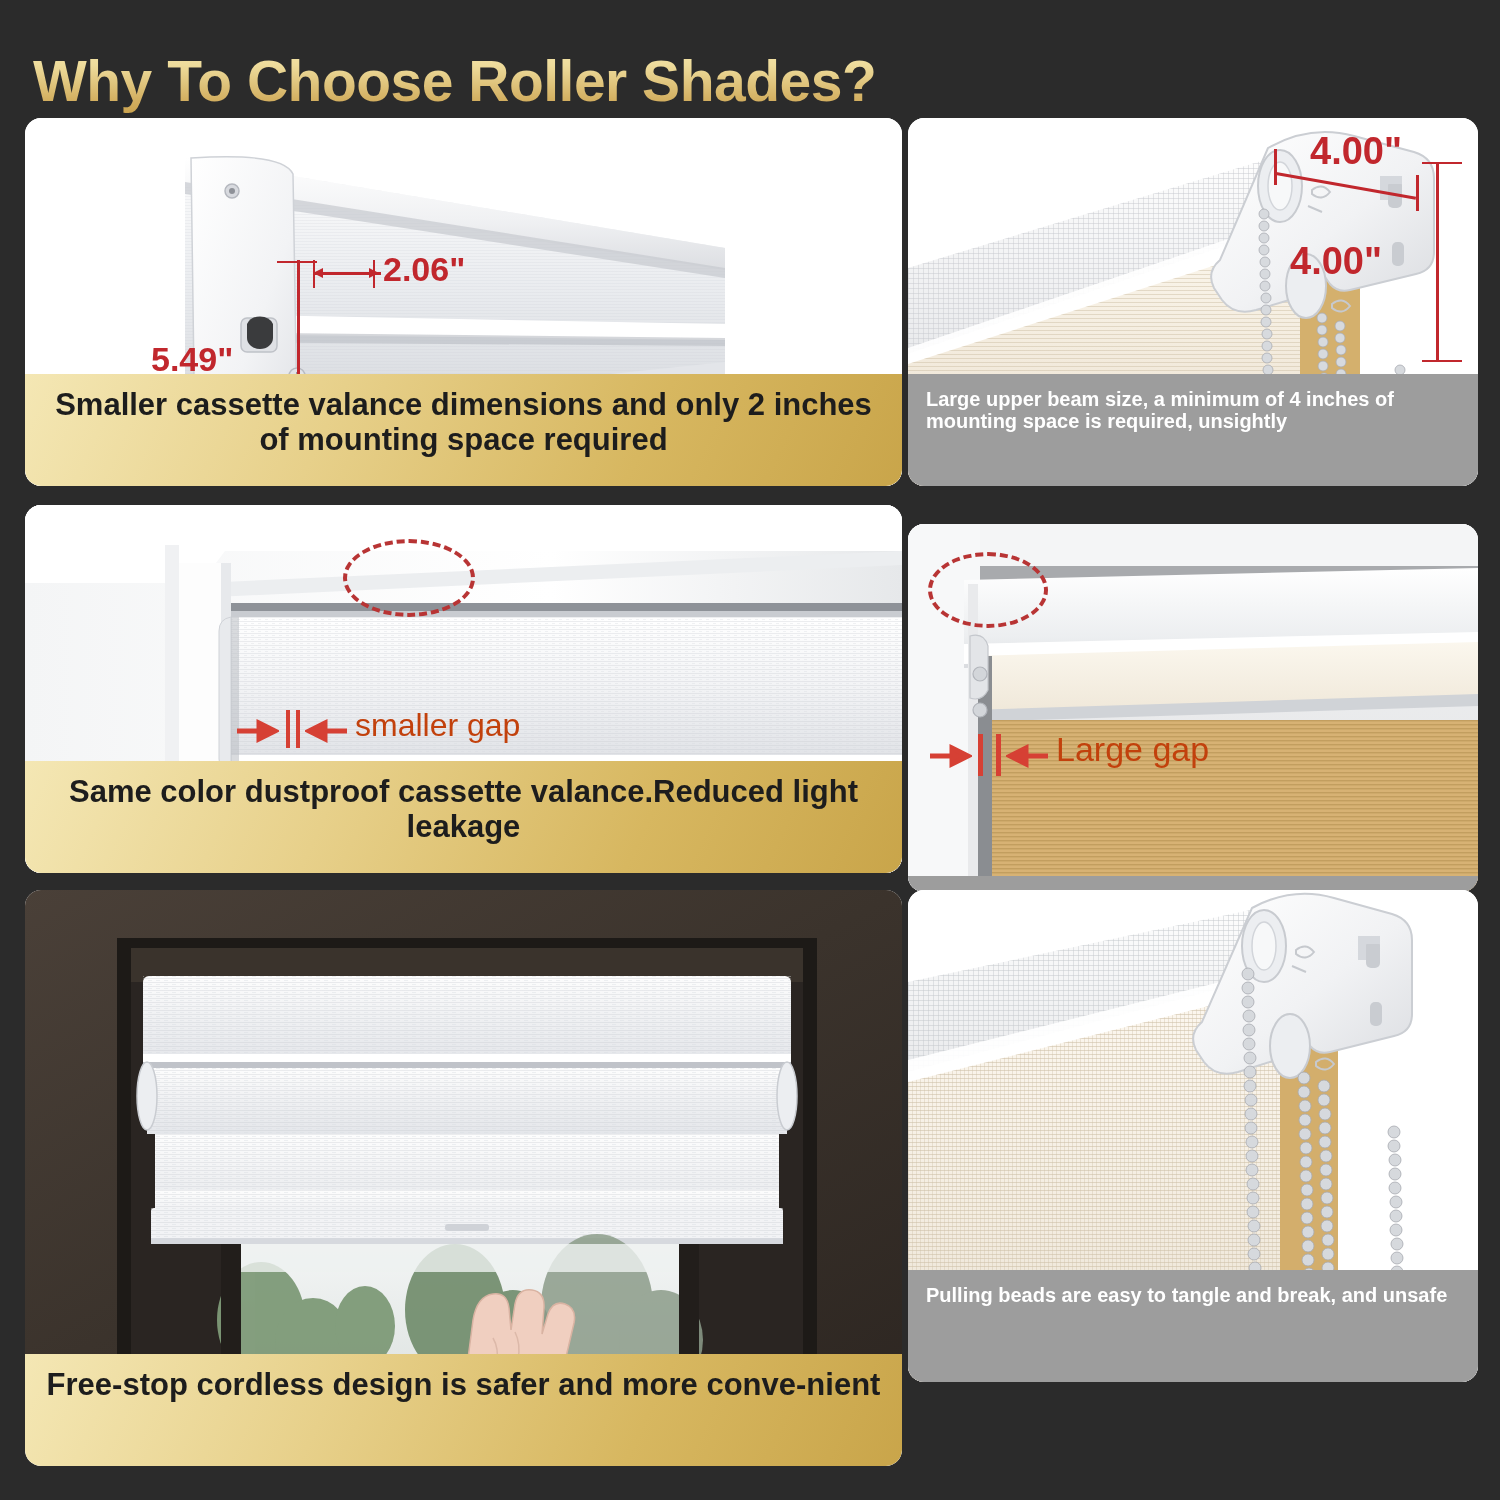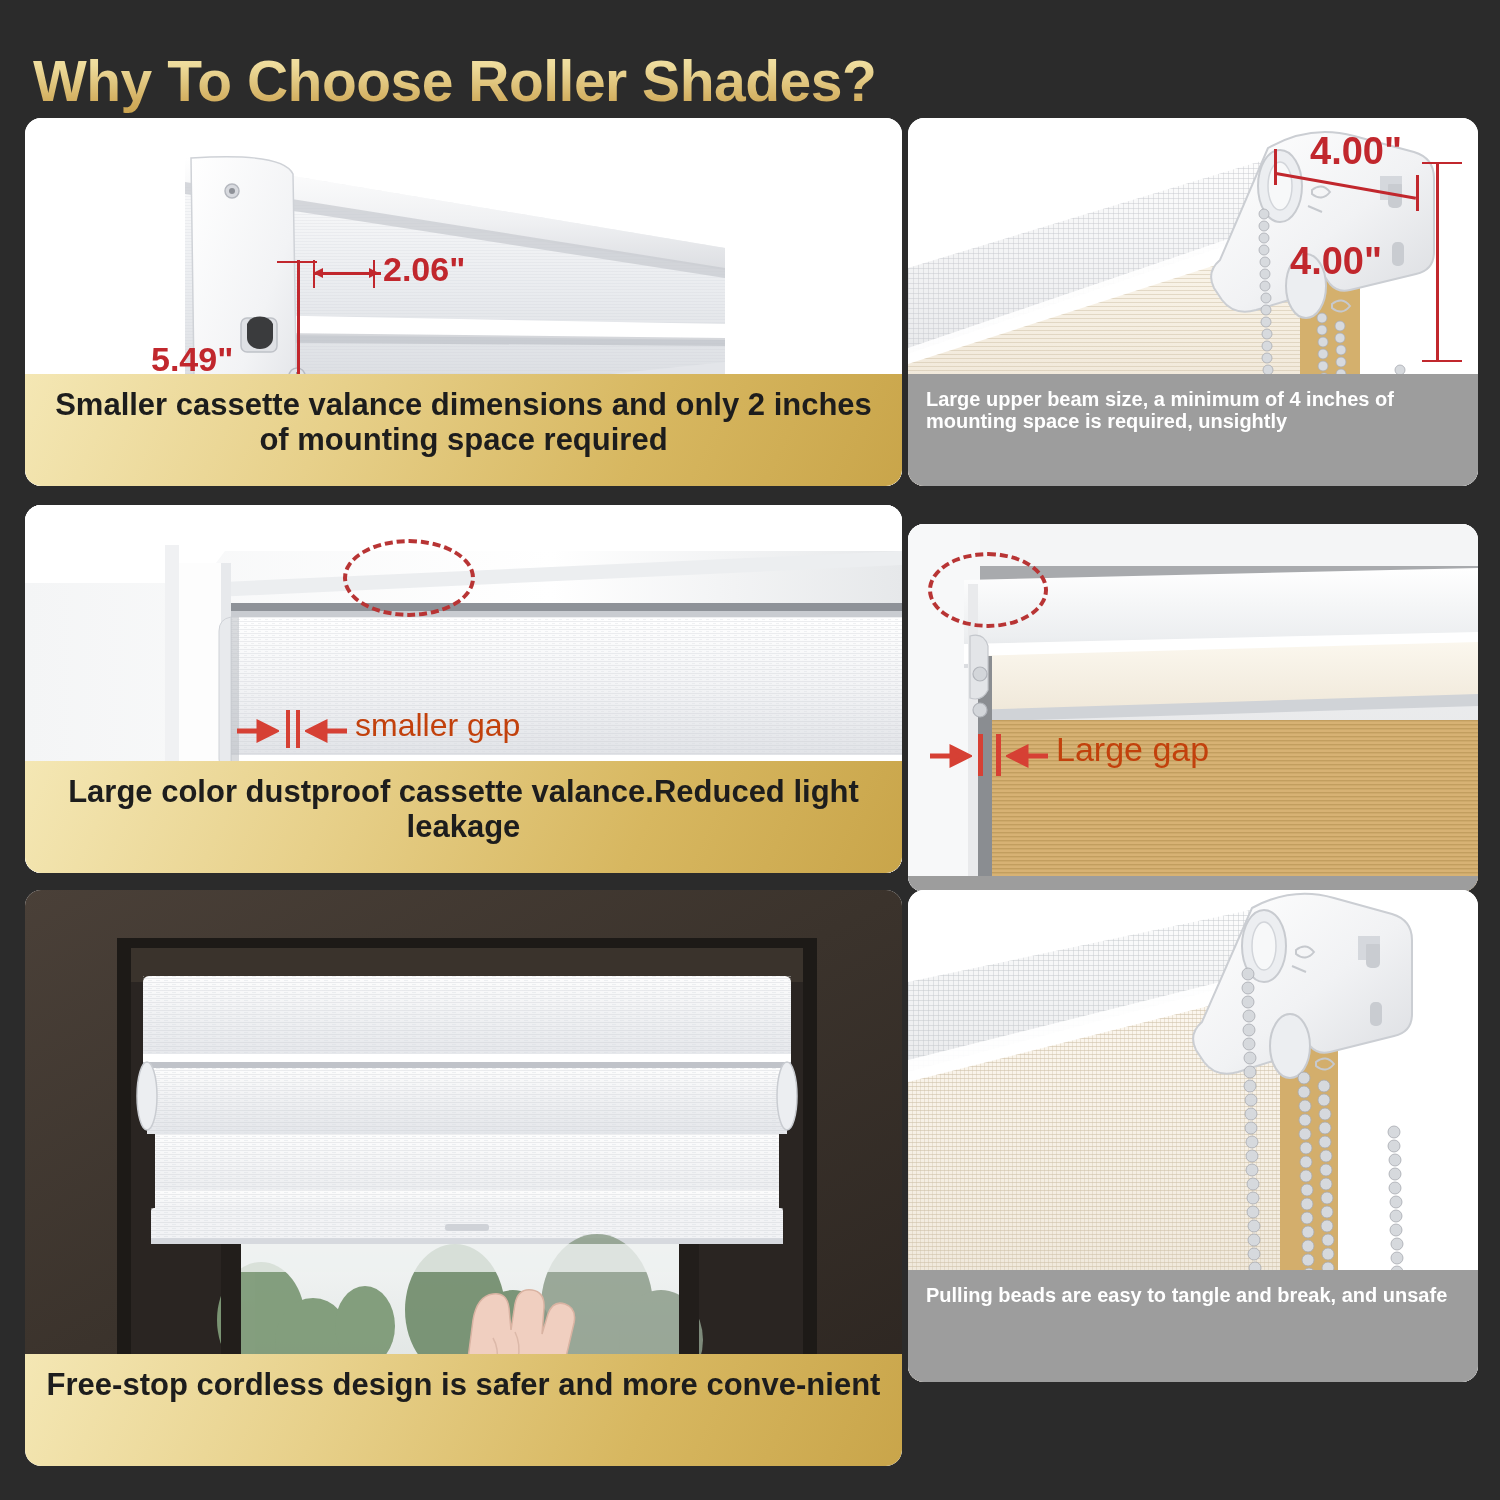--- a/index.html
+++ b/index.html
@@ -345,21 +345,21 @@
       <path d="M2,14 L24,14 M24,6 L40,14 L24,22 Z" stroke="#d64034" stroke-width="5" fill="#d64034"></path>
     </svg>
     <div class="dim-line" style="left:261px; top:205px; width:4px; height:38px; background:#d64034;"></div>
     <div class="dim-line" style="left:271px; top:205px; width:4px; height:38px; background:#d64034;"></div>
     <svg style="position:absolute; left:280px; top:212px;" width="44" height="28">
       <path d="M42,14 L20,14 M20,6 L4,14 L20,22 Z" stroke="#d64034" stroke-width="5" fill="#d64034"></path>
     </svg>
     <div class="gap-text" style="left:330px; top:202px; font-size:32px;">smaller gap</div>
   </div>
 
-  <div class="caption gold tall">Large color dustproof cassette valance.Reduced light leakage</div>
+  <div class="caption gold tall">Same color dustproof cassette valance.Reduced light leakage</div>
 </div>
 
 <div class="panel p-mr">
   <div class="photo">
     <svg viewBox="0 0 570 368" width="570" height="368" preserveAspectRatio="none">
       <defs>
         <linearGradient id="wall4" x1="0" y1="0" x2="0" y2="1">
           <stop offset="0%" stop-color="#f2f3f4"></stop>
             <stop offset="100%" stop-color="#e2e3e5"></stop>
         </linearGradient>

